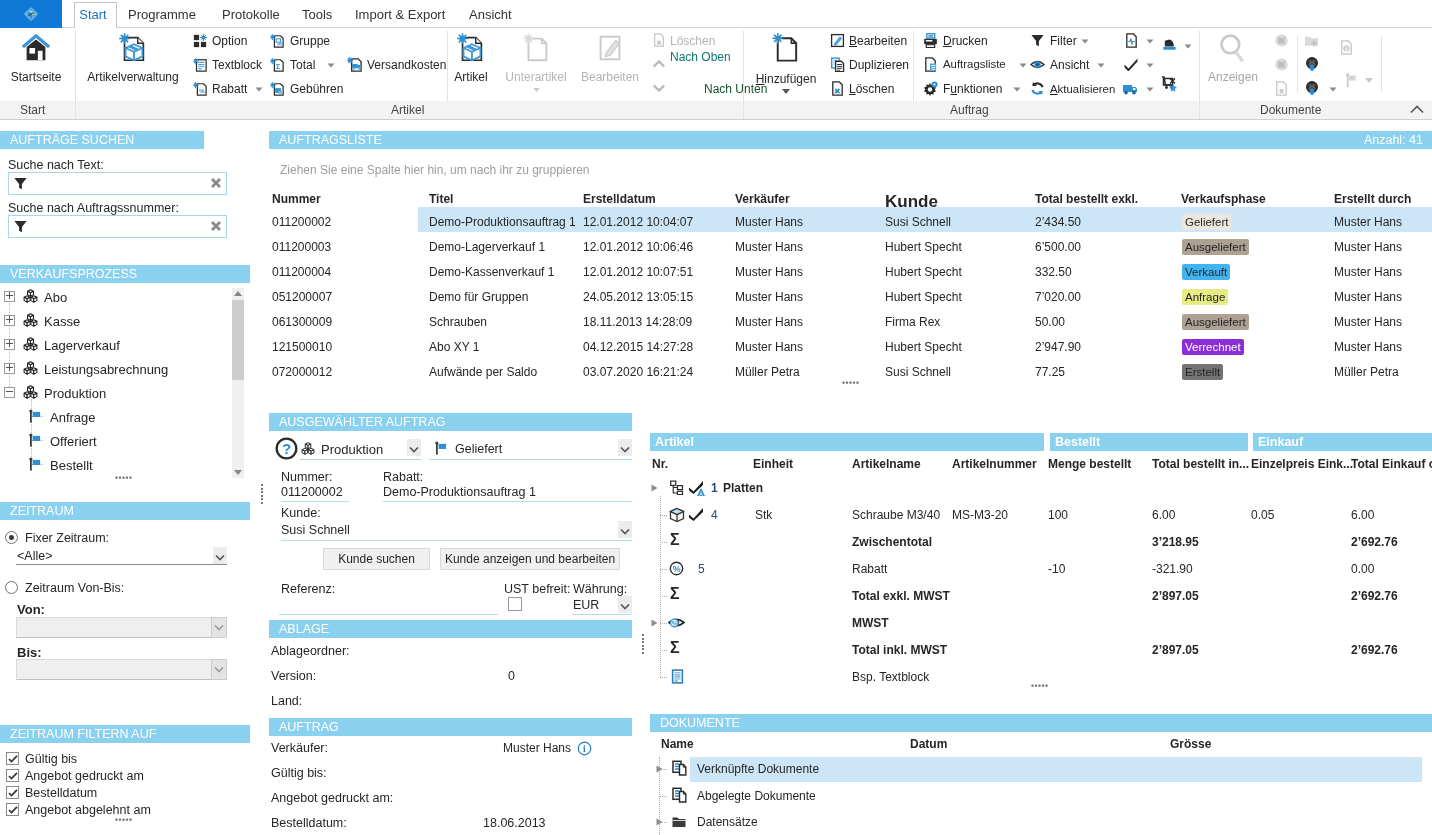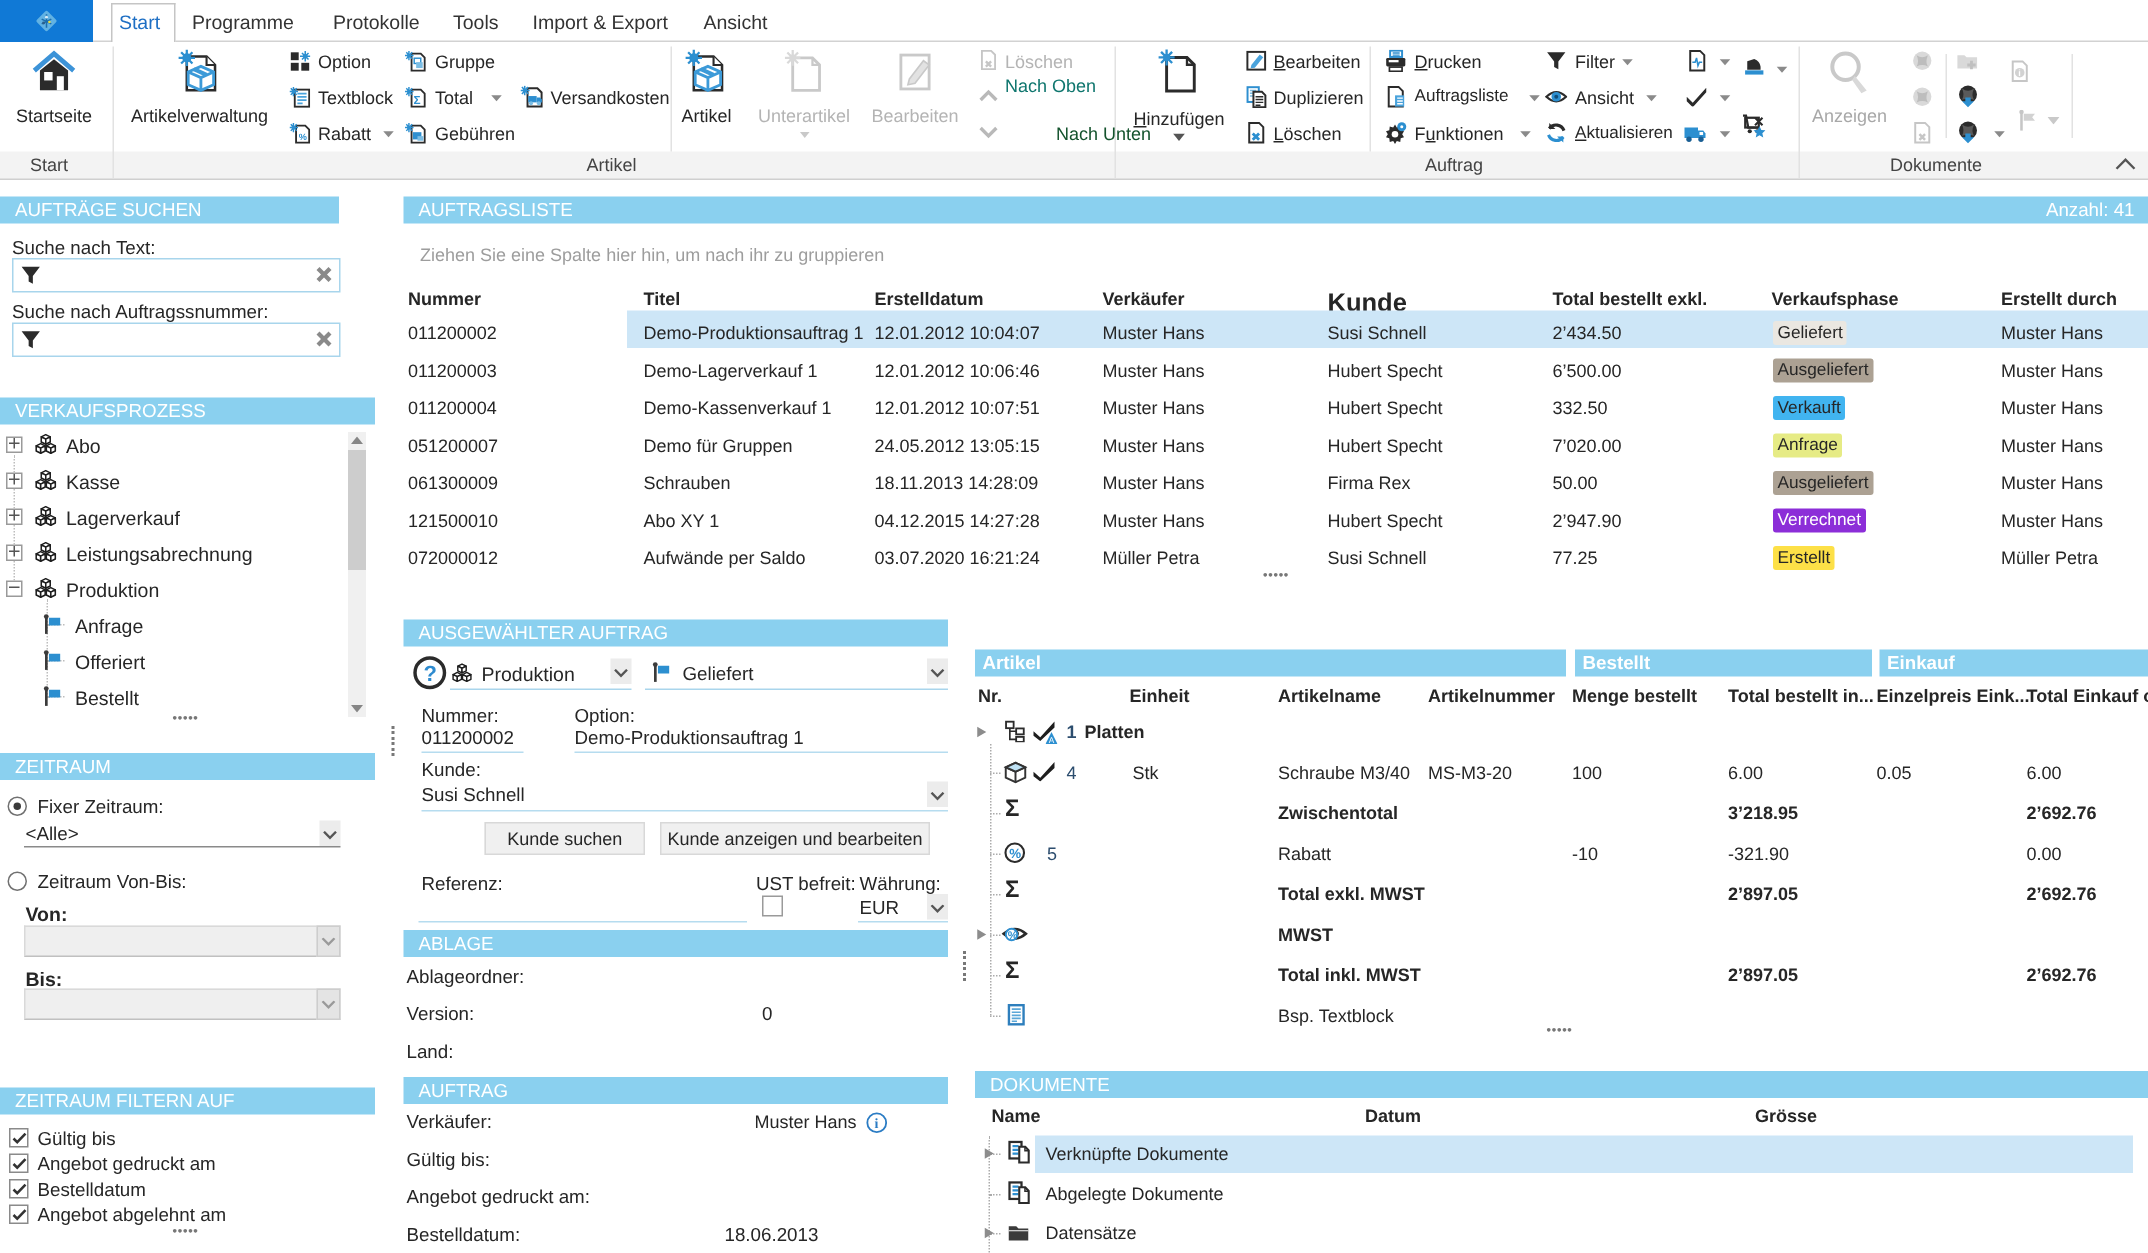--- a/index.html
+++ b/index.html
@@ -556,21 +556,21 @@
 <svg class="abs" style="left:1339px;top:40px" width="15" height="15">
     <use href="#i-docinfo"></use>
   </svg>
 <svg class="abs" style="left:1344px;top:73px" width="15" height="15">
     <use href="#i-flaggray"></use>
   </svg>
 <svg class="abs" style="left:1365px;top:78px" width="8" height="5" viewBox="0 0 8 5">
     <path d="M0 0 L8 0 L4 5 Z" fill="#c9c9c9"></path>
   </svg>
 
-<div class="hdr" style="left:0;top:131px;width:226px">AUFTRÄGE SUCHEN</div>
+<div class="hdr" style="left:0;top:131px;width:204px">AUFTRÄGE SUCHEN</div>
 <div class="lbl t13" style="left:8px;top:158px;font-size:12.5px">Suche nach Text:</div>
 <div class="abs" style="left:8px;top:172px;width:219px;height:23px;border:1px solid #a8d5ec;background:#fff"></div>
 <svg class="abs" style="left:13px;top:176px" width="15" height="15">
     <use href="#i-funnel"></use>
   </svg>
 <svg class="abs" style="left:209px;top:176px" width="14" height="14">
     <use href="#i-xclear"></use>
   </svg>
 <div class="lbl t13" style="left:8px;top:201px;font-size:12.5px">Suche nach Auftragssnummer:</div>
 <div class="abs" style="left:8px;top:215px;width:219px;height:23px;border:1px solid #a8d5ec;background:#fff"></div>
@@ -770,21 +770,21 @@
 <div class="cell" style="left:1035px;top:340px;font-size:12px">2’947.90</div>
 <div class="badge" style="left:1182px;top:339px;background:#8c2ed8;color:#fff;">Verrechnet</div>
 <div class="cell" style="left:1334px;top:340px;font-size:12px">Muster Hans</div>
 
 <div class="cell" style="left:272px;top:365px;font-size:12px">072000012</div>
 <div class="cell" style="left:429px;top:365px;font-size:12px">Aufwände per Saldo</div>
 <div class="cell" style="left:583px;top:365px;font-size:12px">03.07.2020 16:21:24</div>
 <div class="cell" style="left:735px;top:365px;font-size:12px">Müller Petra</div>
 <div class="cell" style="left:885px;top:365px;font-size:12px">Susi Schnell</div>
 <div class="cell" style="left:1035px;top:365px;font-size:12px">77.25</div>
-<div class="badge" style="left:1182px;top:364px;background:#fde047;">Erstellt</div>
+<div class="badge" style="left:1182px;top:364px;background:#737373;">Erstellt</div>
 <div class="cell" style="left:1334px;top:365px;font-size:12px">Müller Petra</div>
 </div>
 <div class="dots" style="left:842px;top:378px">•••••</div>
 
 <div class="hdr" style="left:269px;top:413px;width:363px">AUSGEWÄHLTER AUFTRAG</div>
 <div id="detail">
 <svg class="abs" style="left:275px;top:437px" width="23" height="23">
       <use href="#i-qmark"></use>
     </svg>
 <svg class="abs" style="left:301px;top:442px" width="14" height="14">
@@ -798,21 +798,21 @@
 <svg class="abs" style="left:433px;top:441px" width="15" height="15">
       <use href="#i-flag"></use>
     </svg>
 <div class="lbl t13" style="left:455px;top:442px;font-size:12.5px">Geliefert</div>
 <div class="abs chevbtn" style="left:618px;top:439px"><svg width="10" height="6">
         <use href="#i-chev"></use>
       </svg></div>
 <div class="abs" style="left:430px;top:459px;width:202px;height:1px;background:#a9d5ec"></div>
 
 <div class="lbl t13" style="left:281px;top:470px;font-size:12.5px">Nummer:</div>
-<div class="lbl t13" style="left:383px;top:470px;font-size:12.5px">Option:</div>
+<div class="lbl t13" style="left:383px;top:470px;font-size:12.5px">Rabatt:</div>
 <div class="lbl t13" style="left:281px;top:485px;font-size:12.5px">011200002</div>
 <div class="lbl t13" style="left:383px;top:485px;font-size:12.5px">Demo-Produktionsauftrag 1</div>
 <div class="ulx" style="left:281px;top:501px;width:68px"></div>
 <div class="ulx" style="left:383px;top:501px;width:249px"></div>
 
 <div class="lbl t13" style="left:281px;top:506px;font-size:12.5px">Kunde:</div>
 <div class="lbl t13" style="left:281px;top:523px;font-size:12.5px">Susi Schnell</div>
 <div class="abs chevbtn" style="left:618px;top:521px"><svg width="10" height="6">
         <use href="#i-chev"></use>
       </svg></div>

